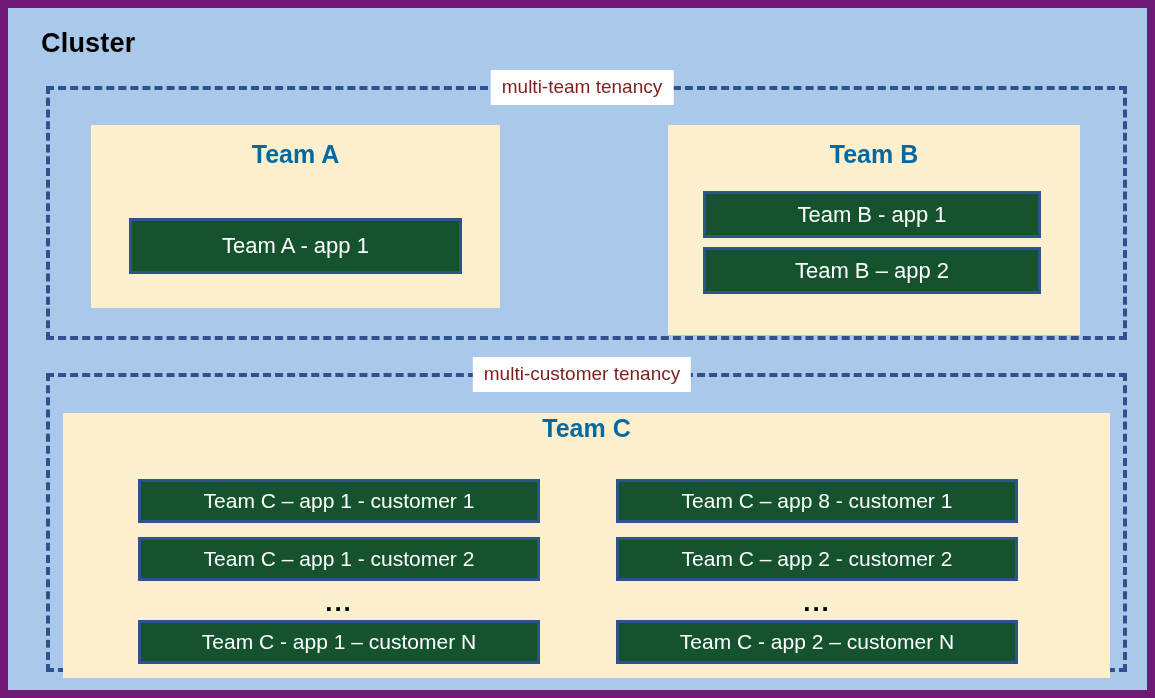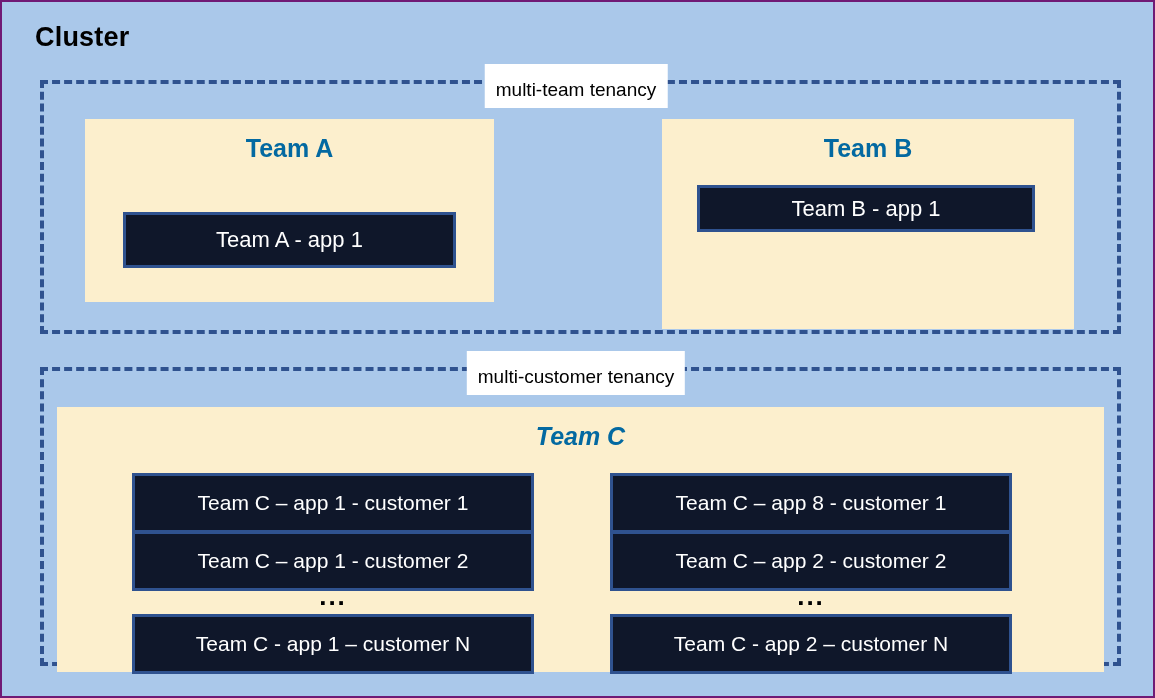--- a/index.html
+++ b/index.html
@@ -12,21 +12,21 @@
     font-family: "Liberation Sans", "DejaVu Sans", sans-serif;
   }
 
   
   #canvas {
     position: relative;
     width: 1155px;
     height: 698px;
     background: #aac8ea;
     box-sizing: border-box;
-    border: 2px solid #701a75;
+    border: 8px solid #701a75;
     overflow: hidden;
   }
 
   
   #cluster-title {
     position: absolute;
     left: 33px;
     top: 20px;
     font-size: 27px;
     font-weight: bold;
@@ -52,24 +52,24 @@
     left: 38px;
     top: 365px;
     width: 1081px;
     height: 299px;
   }
 
   
   .region-label {
     position: absolute;
     background: #ffffff;
-    color: #000000;
+    color: #7f1d1d;
     font-size: 19px;
     line-height: 1;
-    padding: 16px 11px 9px 11px;
+    padding: 7px 11px 9px 11px;
     white-space: nowrap;
     transform: translateX(-50%);
   }
   #label-multi-team {
     left: 574px;
     top: 62px;
   }
   #label-multi-customer {
     left: 574px;
     top: 349px;
@@ -106,27 +106,27 @@
     left: 0;
     right: 0;
     text-align: center;
     font-size: 25px;
     font-weight: bold;
     color: #0369a1;
     white-space: nowrap;
   }
   #team-a-box .team-title,
   #team-b-box .team-title { top: 15px; }
-  #team-c-box .team-title { top: 15px; font-style: italic; }
+  #team-c-box .team-title { top: 1px; }
 
   
   .app-box {
     position: absolute;
     box-sizing: border-box;
-    background: #0f172a;
+    background: #14532d;
     border: 3px solid #2f528f;
     color: #ffffff;
     font-size: 22px;
     display: flex;
     align-items: center;
     justify-content: center;
     white-space: nowrap;
   }
 
   
@@ -147,21 +147,21 @@
   #team-b-app-2 {
     left: 35px;
     top: 122px;
     width: 338px;
     height: 47px;
   }
 
   
   .appc {
     width: 402px;
-    height: 60px;
+    height: 44px;
     font-size: 21px;
   }
   .col-1 { left: 75px; }
   .col-2 { left: 553px; }
   .row-1 { top: 66px; }
   .row-2 { top: 124px; }
   .row-n { top: 207px; }
 
   
   .ellipsis {
@@ -188,20 +188,21 @@
   <div id="label-multi-team" class="region-label">multi-team tenancy</div>
 
   <div id="team-a-box" class="team-box">
     <div class="team-title">Team A</div>
     <div id="team-a-app-1" class="app-box">Team A - app 1</div>
   </div>
 
   <div id="team-b-box" class="team-box">
     <div class="team-title">Team B</div>
     <div id="team-b-app-1" class="app-box">Team B - app 1</div>
+    <div id="team-b-app-2" class="app-box">Team B – app 2</div>
   </div>
 
   <div id="region-multi-customer" class="tenancy-region"></div>
 
   <div id="label-multi-customer" class="region-label">multi-customer tenancy</div>
 
   <div id="team-c-box" class="team-box">
     <div class="team-title">Team C</div>
 
     <div class="app-box appc col-1 row-1">Team C – app 1 - customer 1</div>

